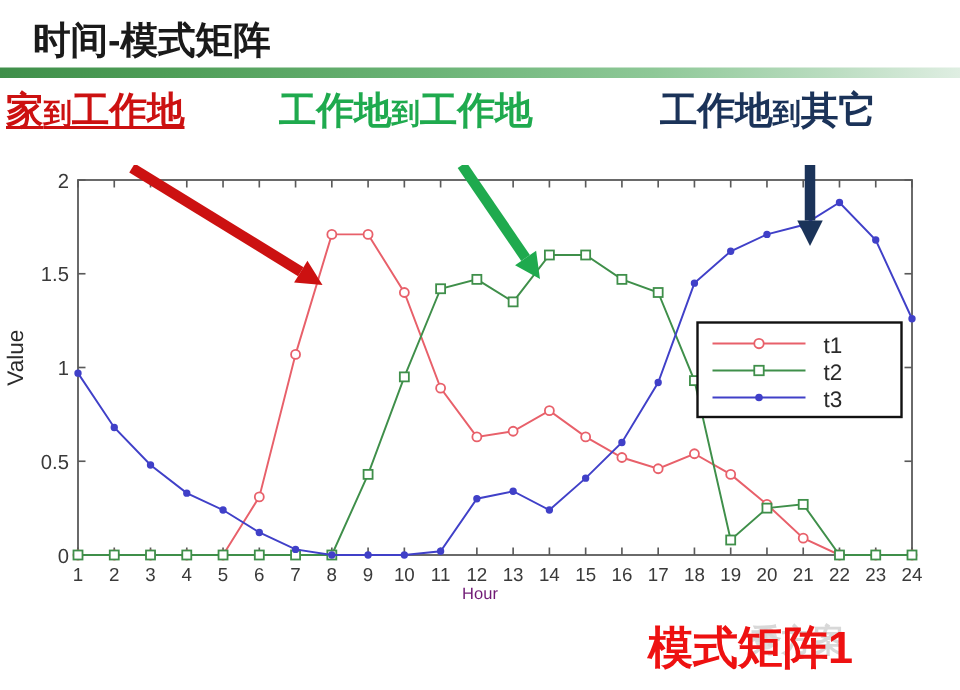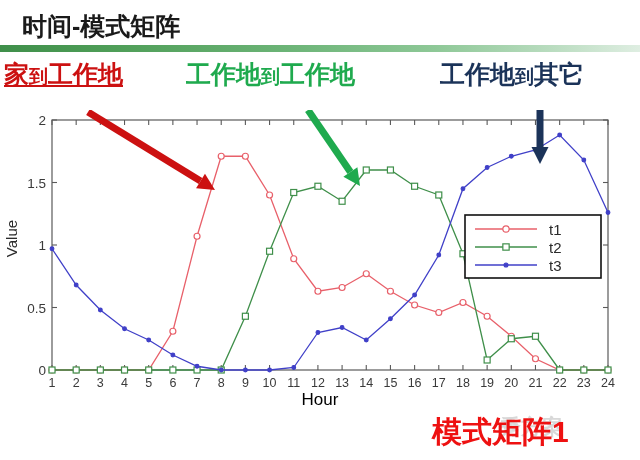--- a/index.html
+++ b/index.html
@@ -59,22 +59,22 @@
     width: 640px; height: 300px;
   }
   #plot-svg { display: block; }
 
   
   #x-axis-label {
     position: absolute;
     left: 0; top: 390px;
     width: 640px;
     text-align: center;
-    font-size: 17px;
-    color: #000000;
+    font-size: 11px;
+    color: #701a75;
   }
   #y-axis-label {
     position: absolute;
     left: -24px; top: 230px;
     width: 70px;
     text-align: center;
     font-size: 15px;
     color: #2b2b2b;
     transform: rotate(-90deg);
     transform-origin: center center;

